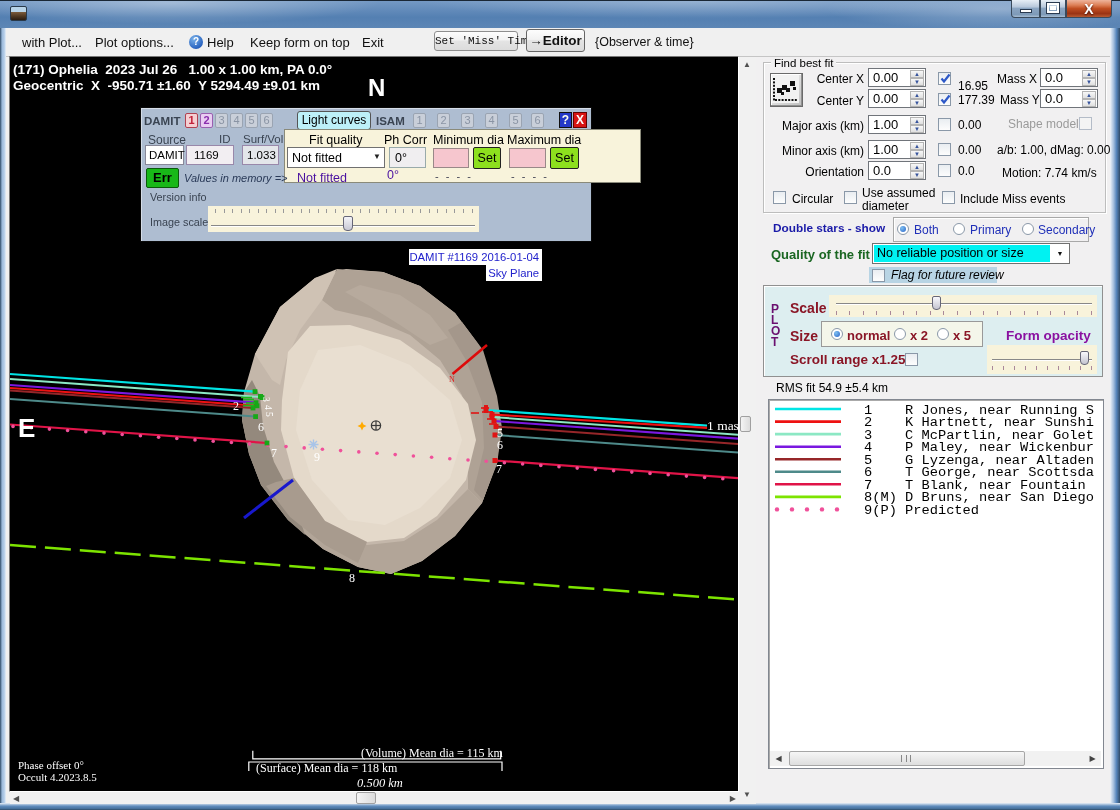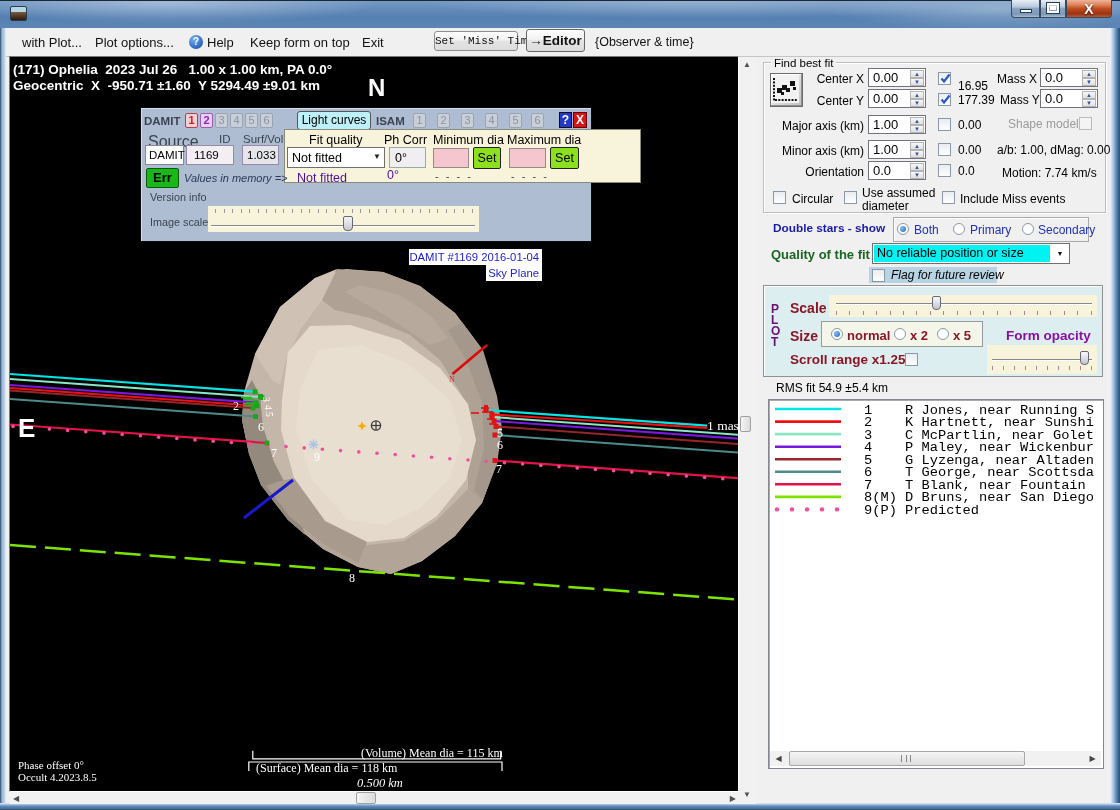--- a/index.html
+++ b/index.html
@@ -225,21 +225,21 @@
 <div class="abs" style="left:156px;top:3px;width:74px;height:19px;background:#bdf0f8;border:1px solid #555;border-radius:3px;font-size:12px;color:#000;text-align:center;line-height:17px;">Light curves</div>
 <div class="abs" style="left:235px;top:7px;font-size:11.5px;font-weight:bold;color:#3a4452;">ISAM</div>
 <div class="abs" style="left:272px;top:5px;width:13px;height:15px;background:#c9cfd9;border:1px solid #9aa4b2;border-radius:2px;font-size:11px;color:#8a94a4;text-align:center;line-height:13px;">1</div>
 <div class="abs" style="left:296px;top:5px;width:13px;height:15px;background:#c9cfd9;border:1px solid #9aa4b2;border-radius:2px;font-size:11px;color:#8a94a4;text-align:center;line-height:13px;">2</div>
 <div class="abs" style="left:320px;top:5px;width:13px;height:15px;background:#c9cfd9;border:1px solid #9aa4b2;border-radius:2px;font-size:11px;color:#8a94a4;text-align:center;line-height:13px;">3</div>
 <div class="abs" style="left:344px;top:5px;width:13px;height:15px;background:#c9cfd9;border:1px solid #9aa4b2;border-radius:2px;font-size:11px;color:#8a94a4;text-align:center;line-height:13px;">4</div>
 <div class="abs" style="left:368px;top:5px;width:13px;height:15px;background:#c9cfd9;border:1px solid #9aa4b2;border-radius:2px;font-size:11px;color:#8a94a4;text-align:center;line-height:13px;">5</div>
 <div class="abs" style="left:390px;top:5px;width:13px;height:15px;background:#c9cfd9;border:1px solid #9aa4b2;border-radius:2px;font-size:11px;color:#8a94a4;text-align:center;line-height:13px;">6</div>
 <div class="abs" style="left:418px;top:4px;width:13px;height:16px;background:#2438c8;border:1px solid #111;font-size:12px;font-weight:bold;color:#ffe;text-align:center;line-height:15px;">?</div>
 <div class="abs" style="left:432px;top:4px;width:14px;height:16px;background:#d81414;border:1px solid #600;font-size:12px;font-weight:bold;color:#fff;text-align:center;line-height:15px;">X</div>
-<div class="abs" style="left:7px;top:25px;font-size:16px;color:#3a4452;text-align:center;">Source</div>
+<div class="abs" style="left:7px;top:25px;font-size:12px;color:#3a4452;text-align:center;">Source</div>
 <div class="abs" style="left:78px;top:25px;font-size:11.5px;color:#3a4452;">ID</div>
 <div class="abs" style="left:102px;top:25px;font-size:11.5px;color:#3a4452;">Surf/Vol</div>
 <div class="abs" style="left:143px;top:21px;width:357px;height:54px;background:#f8f3db;border:1px solid #8a8a7a;">
 <div class="abs" style="left:24px;top:3px;font-size:12.5px;color:#000;">Fit quality</div>
 <div class="abs" style="left:99px;top:3px;font-size:12.5px;color:#000;">Ph Corr</div>
 <div class="abs" style="left:148px;top:3px;font-size:12.5px;color:#000;">Minimum dia</div>
 <div class="abs" style="left:222px;top:3px;font-size:12.5px;color:#000;">Maximum dia</div>
 <div class="abs" style="left:2px;top:17px;width:98px;height:21px;background:#fff;border:1px solid #707070;font-size:12.5px;color:#000;padding:3px 0 0 4px;">Not fitted<span style="position:absolute;right:3px;top:4px;font-size:8px;color:#222;">▼</span></div>
 <div class="abs" style="left:104px;top:17px;width:37px;height:21px;background:#f0eef0;border:1px solid #9aa;font-size:12.5px;color:#000;padding:3px 0 0 5px;">0°</div>
 <div class="abs" style="left:148px;top:18px;width:36px;height:20px;background:#f6c6ce;border:1px solid #988;"></div>

